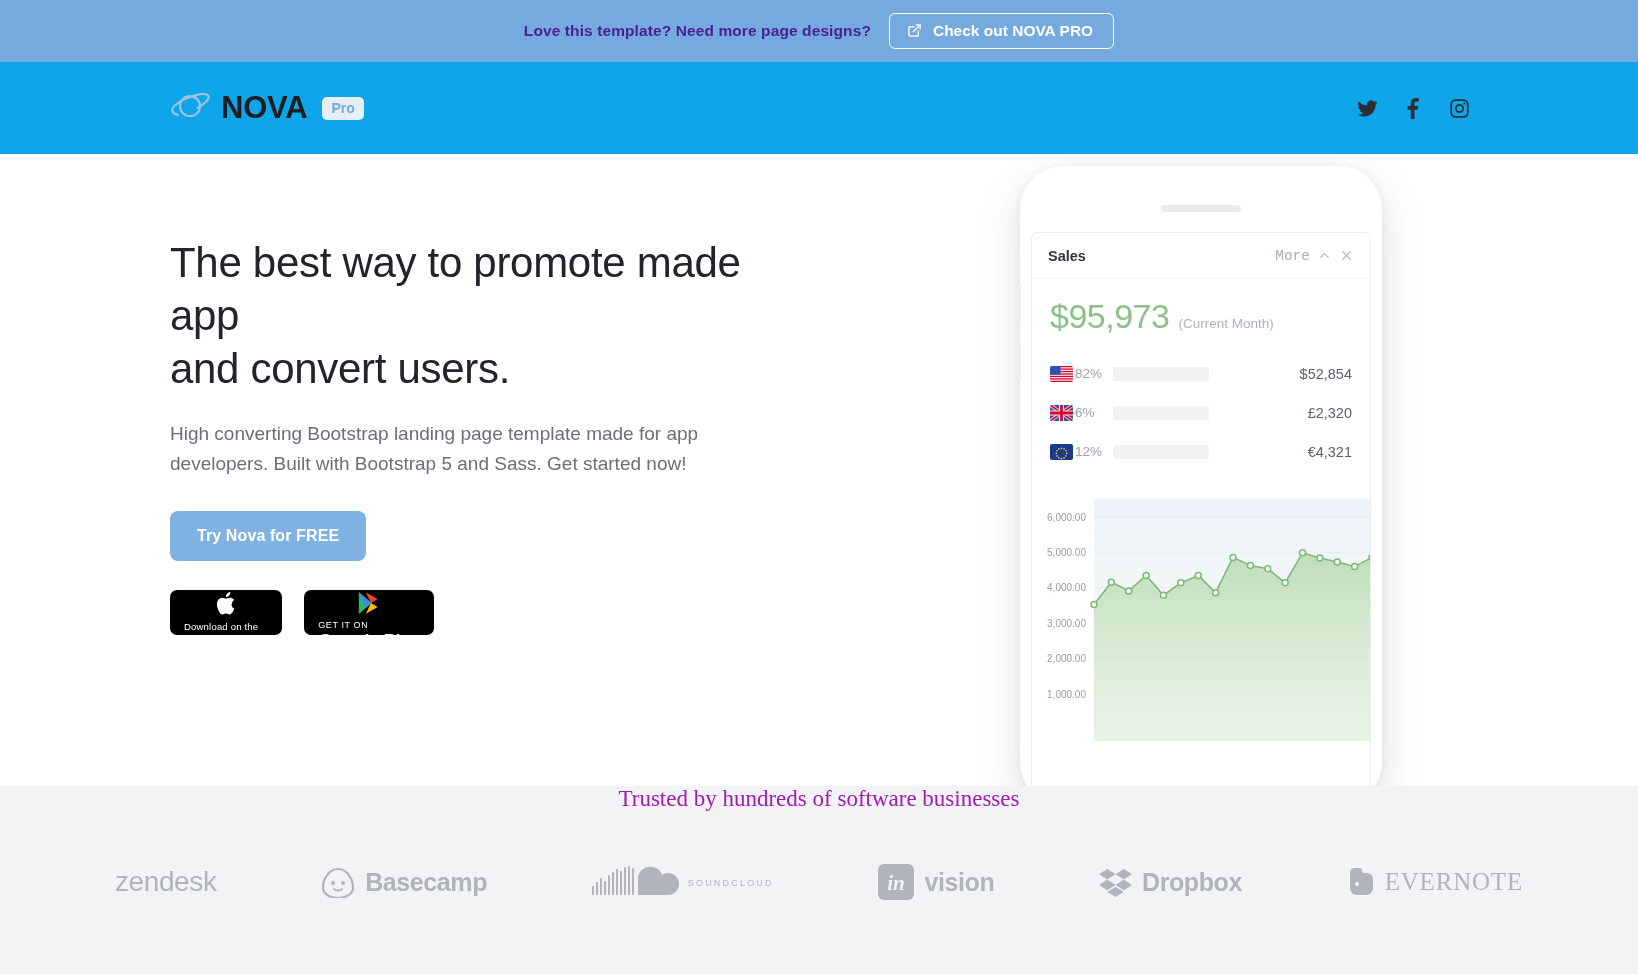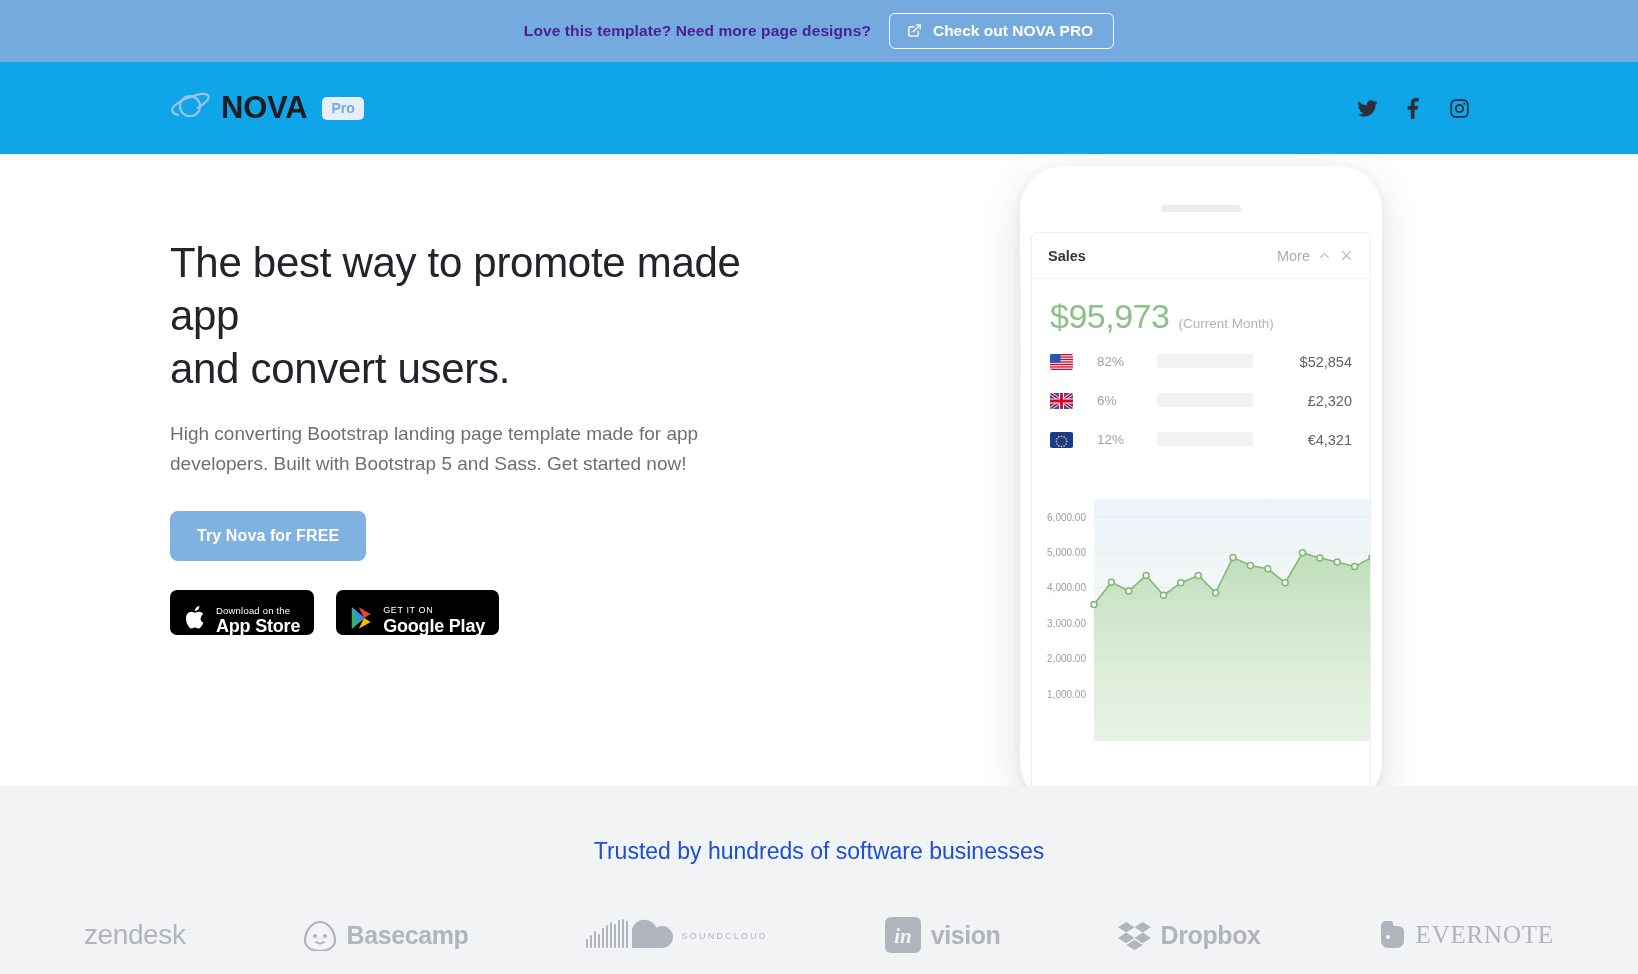--- a/index.html
+++ b/index.html
@@ -110,24 +110,25 @@
     padding: 16px 27px;
     cursor: pointer;
     letter-spacing: .1px;
   }
   .store-row { margin-top: 29px; display: flex; gap: 22px; }
   .store-badge {
     background: #000;
     border-radius: 7px;
     height: 45px;
     display: flex;
-    align-items: flex-end;
-    gap: 9px;
+    align-items: center;
+    gap: 1px;
     padding: 0 14px;
     cursor: pointer;
+    flex-direction: column;
   }
   .store-badge .bt { display: flex; flex-direction: column; justify-content: center; line-height: 1; }
   .store-badge .bt .small {
     color: #fff; font-size: 9.5px; letter-spacing: .2px; margin-bottom: 2px;
   }
   .store-badge .bt .big {
     color: #fff; font-size: 18px; font-weight: 600; letter-spacing: -.2px;
   }
   .gp .bt .small { font-size: 9px; letter-spacing: .6px; }
 
@@ -164,62 +165,62 @@
     border-radius: 6px;
     overflow: hidden;
   }
   .card-head {
     height: 46px;
     display: flex; align-items: center;
     padding: 0 16px;
     border-bottom: 1px solid #f0f1f3;
   }
   .card-title { font-size: 14.5px; font-weight: 700; color: #31353b; }
-  .card-head-right { margin-left: auto; display: flex; align-items: center; gap: 7px; }
+  .card-head-right { margin-left: auto; display: flex; align-items: center; gap: 7px; font-family: Liberation Mono, monospace; }
   .card-more { font-size: 14.5px; color: #a9adb4; cursor: pointer; }
   .icon-btn { color: #b6b9bf; cursor: pointer; display:block; }
   .icon-btn svg { display: block; }
 
   .amount-row {
     padding: 18px 18px 6px;
     display: flex; align-items: baseline; gap: 9px;
   }
   .amount { font-size: 34px; color: #8cc189; font-weight: 400; letter-spacing: -.5px; }
   .amount-note { font-size: 13.5px; color: #b0b4ba; }
 
   .stats { padding: 12px 18px 6px; }
-  .stat-row { display: flex; height: 39px; gap: 24px; }
+  .stat-row { display: flex; align-items: center; height: 39px; gap: 2px; }
   .flag { width: 23px; height: 16px; border-radius: 2px; overflow: hidden; flex: 0 0 auto; display:block; }
   .pct { font-size: 13.5px; color: #9ea2a9; width: 36px; flex: 0 0 auto; }
   .bar-track {
     flex: 0 0 96px; height: 14px; background: #f1f2f4; border-radius: 2px; overflow: hidden;
   }
   .bar-fill { height: 100%; background: #92c78e; }
   .stat-amt { font-size: 14.5px; color: #5d6369; margin-left: auto; }
 
   
   .chart-wrap { position: relative; margin-top: 14px; height: 250px; padding-left: 0; }
   .chart-svg { display: block; }
 
   
   .trusted {
     height: 280px;
     background: #f1f3f5;
     display: flex; flex-direction: column; align-items: center;
   }
   .trusted-title {
-    margin-top: 52px;
     font-size: 23px;
-    color: #1d4ed8;
+    color: #a21caf;
     font-weight: 400;
+    font-family: Liberation Serif, serif;
   }
   .logos {
     margin-top: 52px;
     width: 100%;
-    padding: 0 84px;
+    padding: 0 115px;
     display: flex; align-items: center; justify-content: space-between;
   }
   .logo { color: #b2b7c0; display: flex; align-items: center; gap: 10px; cursor: pointer; }
   .logo-text { font-size: 28px; color: #b0b5bd; letter-spacing: -.4px; }
   .logo-text.light { font-weight: 400; }
   .logo-text.semi { font-weight: 600; font-size: 25px; }
   .logo-text.serif { font-family: "Liberation Serif", serif; font-size: 25px; letter-spacing: .8px; }
   .logo svg { display: block; }
   .sc-sub { font-size: 9px; letter-spacing: 2.2px; color: #b0b5bd; text-align: center; margin-top: 2px; }
 </style>

